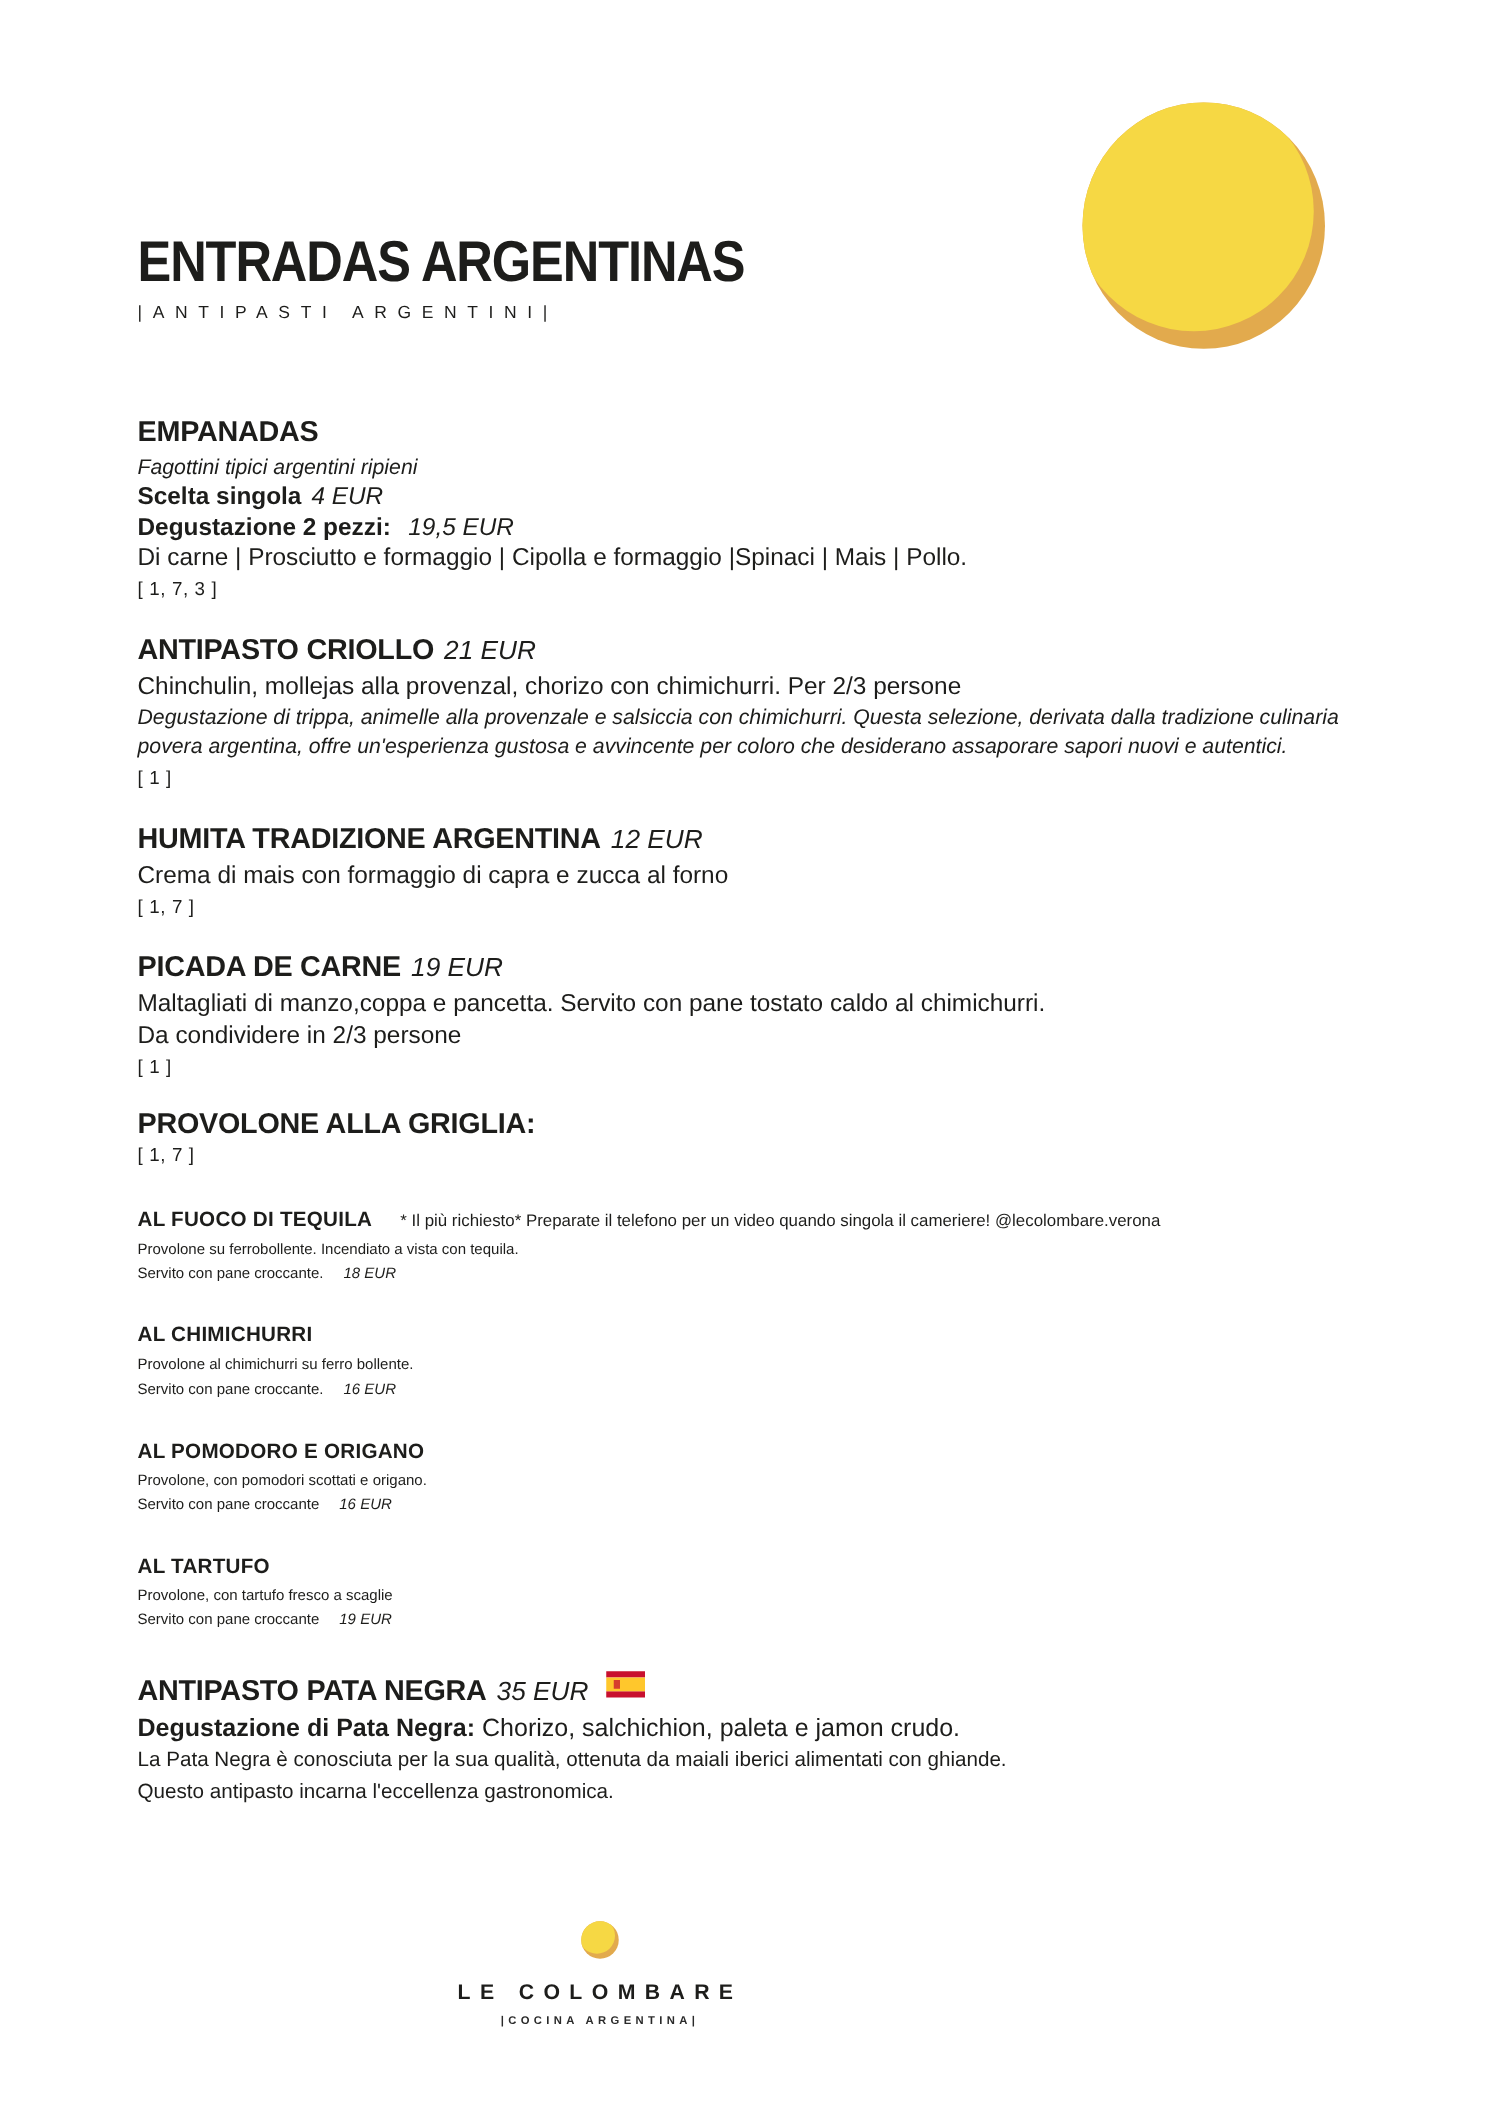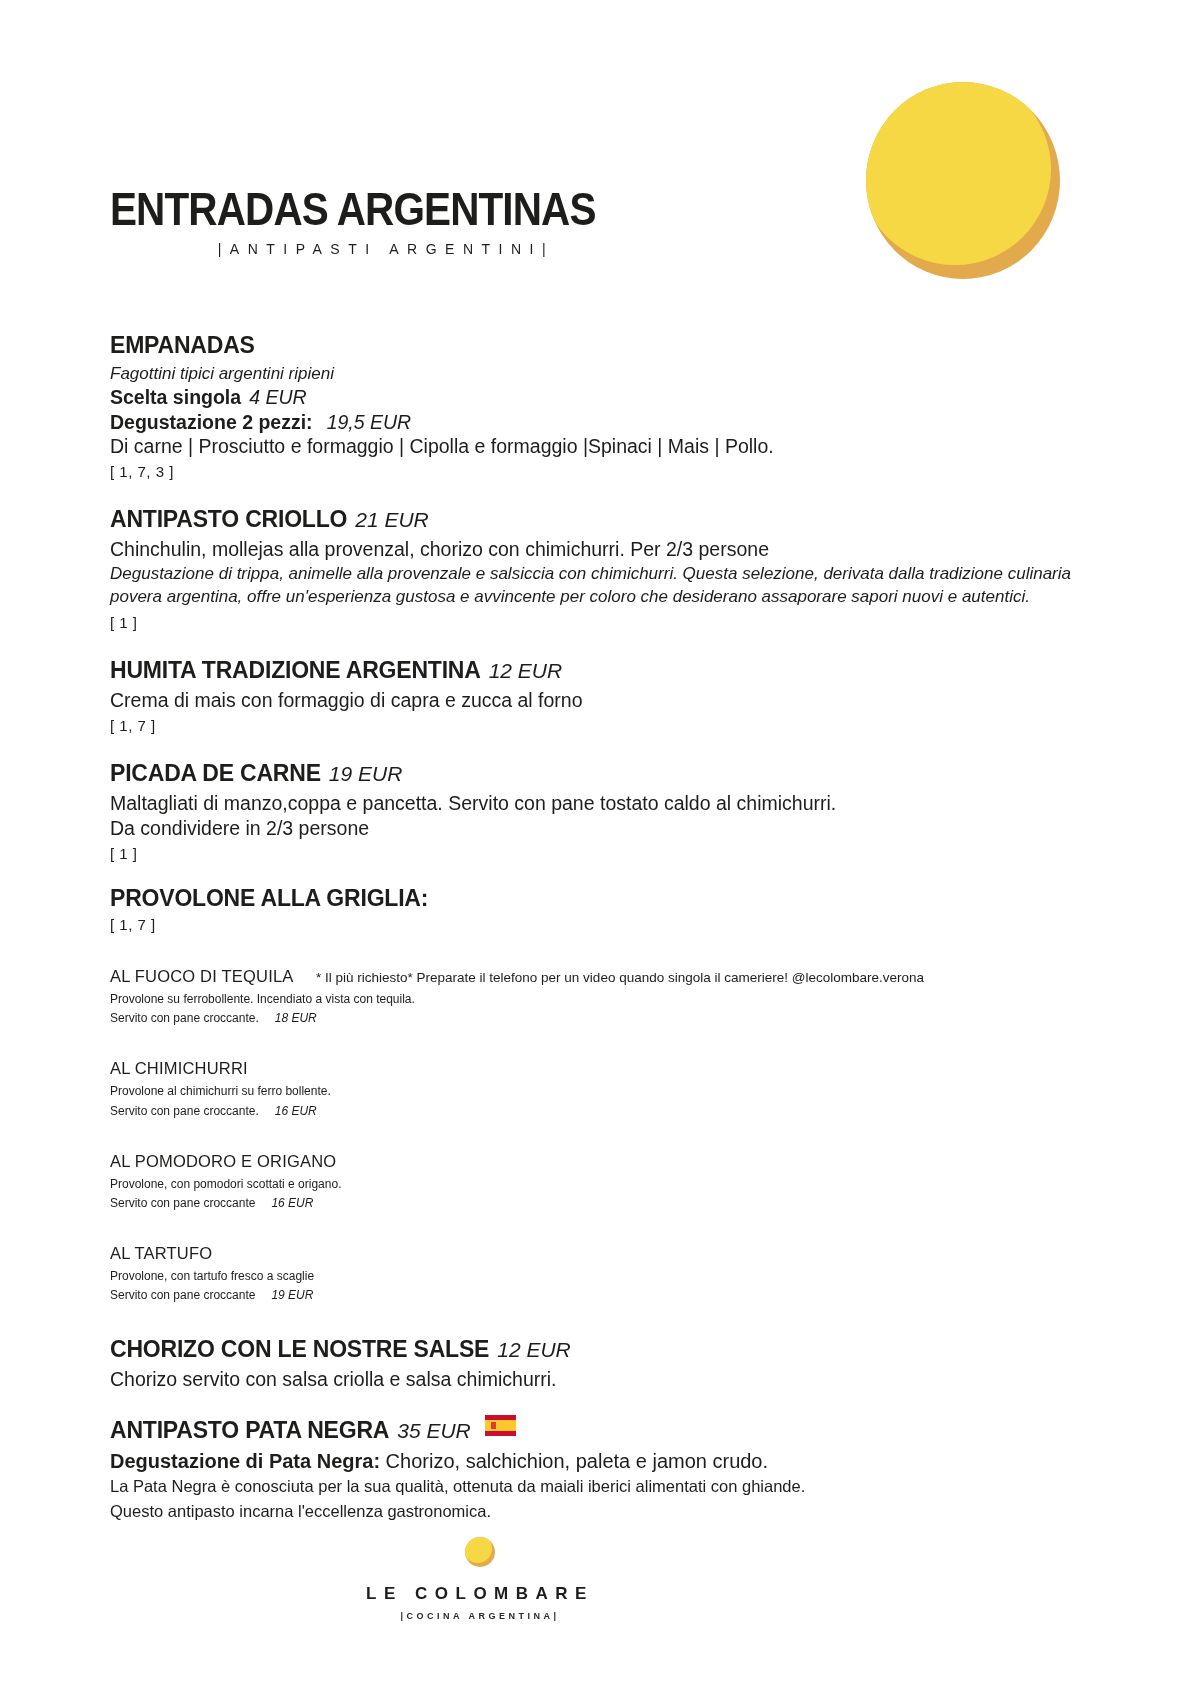--- a/index.html
+++ b/index.html
@@ -10,21 +10,21 @@
   }
   .page{position:absolute;inset:0;}
 
   
   .sun{position:absolute;left:866px;top:82px;width:194px;height:197px;border-radius:50%;
        background:var(--sun-dark,#e2aa4d);overflow:hidden;}
   .sun-core{position:absolute;left:-7px;top:-9px;width:192px;height:192px;border-radius:50%;
        background:var(--sun-light,#f6d844);}
 
   
-  .header{position:absolute;left:110px;top:186px;text-align:center;}
+  .header{position:absolute;left:110px;top:186px;}
   .page-title{font-size:46px;font-weight:800;line-height:1;display:inline-block;
        transform:scaleX(0.88);transform-origin:left;letter-spacing:-1px;white-space:nowrap;}
   .page-subtitle{font-size:14px;font-weight:500;letter-spacing:8.5px;margin-top:9px;white-space:nowrap;}
 
   
   .content{position:absolute;left:110px;top:333px;width:990px;}
   .section{margin-bottom:27px;}
   .h2{margin:0 0 5px 0;font-size:23px;line-height:1.1;}
   .dname{font-weight:800;letter-spacing:-0.2px;}
   .dprice{font-weight:400;font-style:italic;font-size:21px;margin-left:8px;}
@@ -34,21 +34,21 @@
   .iprice-wide{font-style:italic;margin-left:14px;}
   .tagline{font-style:italic;font-size:17px;line-height:1.3;}
   .note-italic{font-style:italic;font-size:17px;line-height:1.33;margin-top:2px;}
   .allergens{font-size:15px;margin-top:5px;letter-spacing:0.5px;}
 
   #sec-picada{margin-bottom:24px;}
   #sec-provolone-head{margin-bottom:34px;}
 
   .variant{margin-bottom:31px;}
   .variant-head{margin-bottom:4px;}
-  .variant-name{font-size:16.5px;font-weight:400;letter-spacing:0.2px;}
+  .variant-name{font-size:16.5px;font-weight:700;letter-spacing:0.2px;}
   .variant-note{font-size:13.5px;margin-left:18px;}
   .variant-line{font-size:12px;line-height:1.6;}
   .variant .iprice{margin-left:16px;}
 
   #sec-chorizo{margin-bottom:24px;}
   .pn-lead{font-size:20px;line-height:1.3;}
   .pn-lead-b{font-weight:700;}
   .pn-note{font-size:16.5px;line-height:1.5;}
 
   
@@ -166,26 +166,20 @@
     <div class="variant">
       <div class="variant-head">
         <span class="variant-name">AL TARTUFO</span>
       </div>
       <div class="variant-line">Provolone, con tartufo fresco a scaglie</div>
       <div class="variant-line">
         <span>Servito con pane croccante</span><span class="iprice">19 EUR</span>
       </div>
     </div>
 
-    <div class="section" id="sec-chorizo">
-      <h2 class="h2">
-        <span class="dname">CHORIZO CON LE NOSTRE SALSE</span><span class="dprice">12 EUR</span>
-      </h2>
-      <div class="body-line">Chorizo servito con salsa criolla e salsa chimichurri.</div>
-    </div>
 
     <div class="section" id="sec-pata-negra">
       <h2 class="h2">
         <span class="dname">ANTIPASTO PATA NEGRA</span><span class="dprice">35 EUR</span><span class="flag"><span class="flag-r" style="display:block"></span><span class="flag-y" style="display:block">
               <span class="flag-emblem"></span>
             </span><span class="flag-r" style="display:block"></span></span>
       </h2>
       <div class="pn-lead">
         <span class="pn-lead-b">Degustazione di Pata Negra:</span><span> Chorizo, salchichion, paleta e jamon crudo.</span>
       </div>

